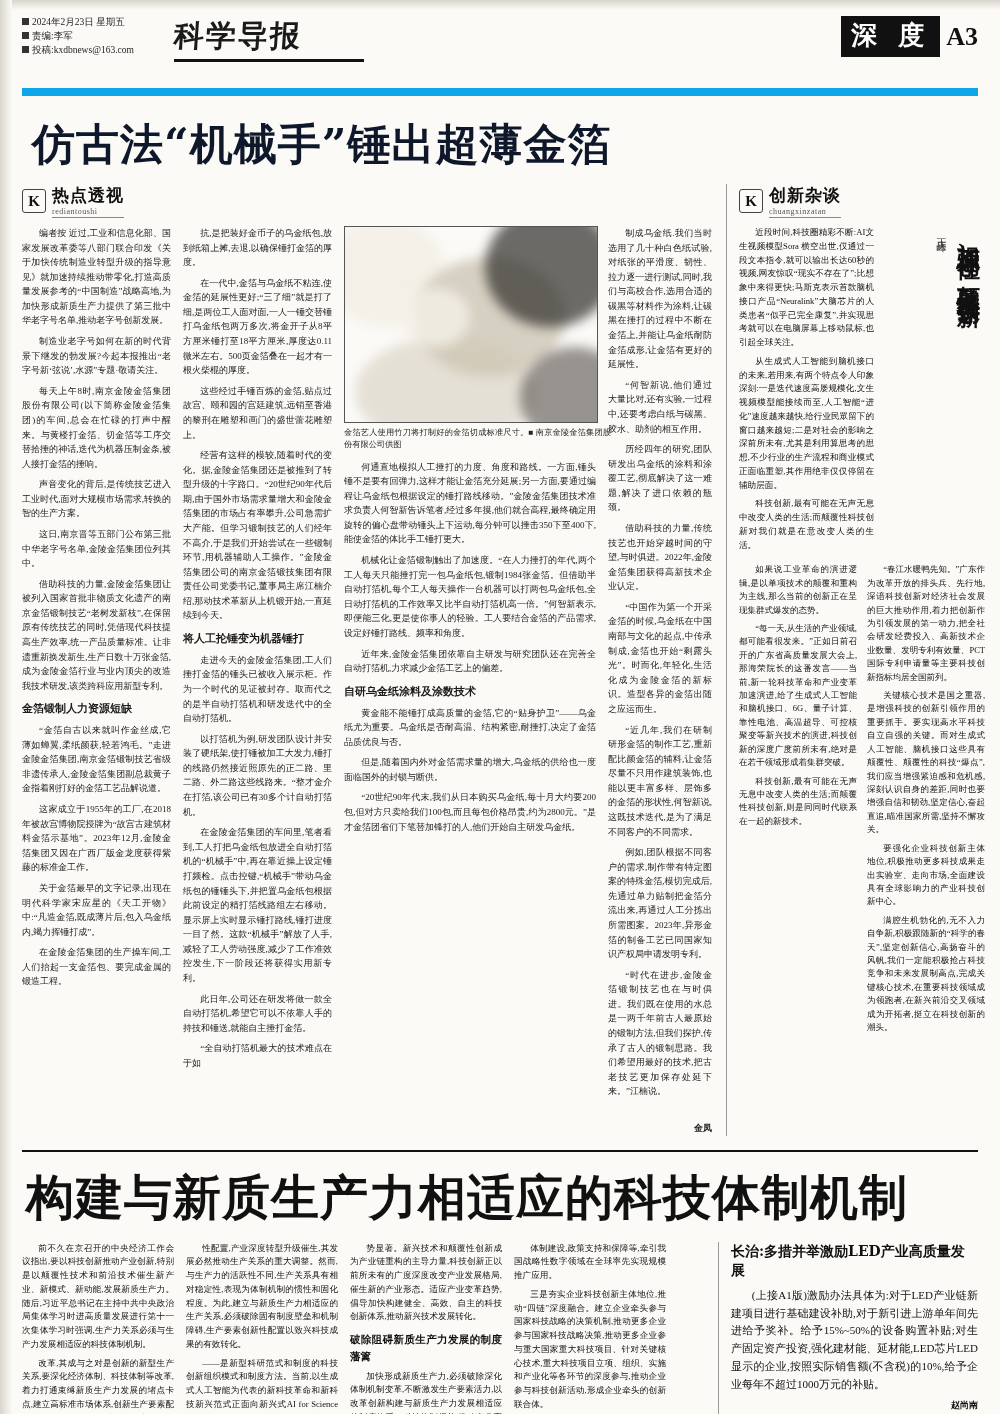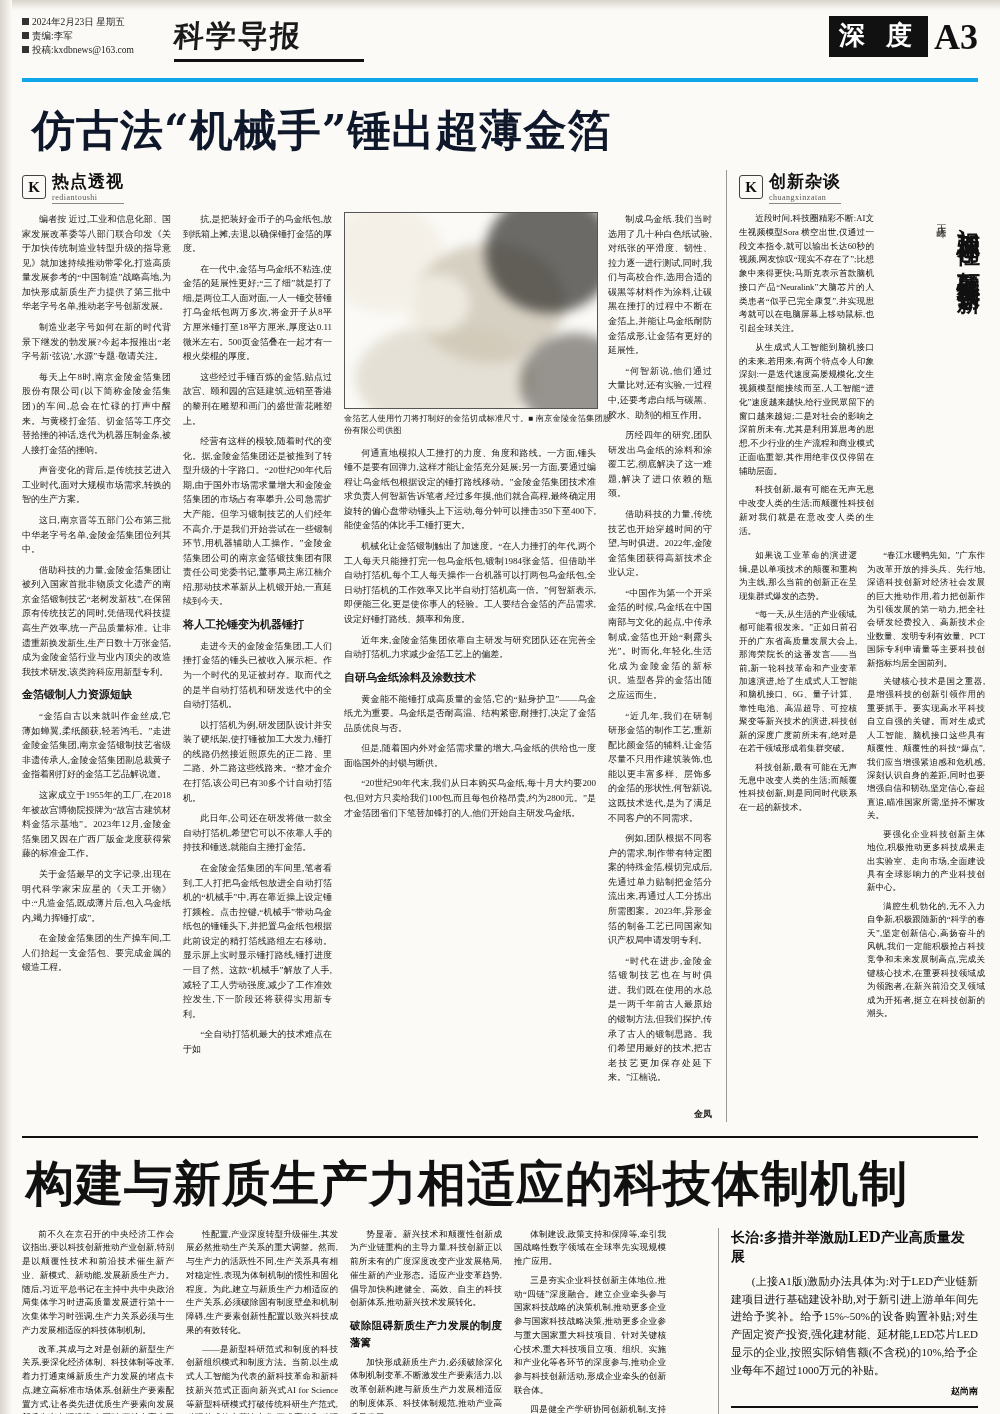--- a/index.html
+++ b/index.html
@@ -13,22 +13,22 @@
   }
   .page{
     width:1000px;height:1414px;
     box-sizing:border-box;
     padding:14px 22px 10px 22px;
     position:relative;
   }
   
   .masthead{
     display:flex;align-items:flex-start;justify-content:space-between;
-    border-bottom:4px solid #0ea5e9;
-    padding-bottom:2px;
+    border-bottom:8px solid #0ea5e9;
+    padding-bottom:12px;
     height:62px;
   }
   .mast-left{font-size:9.5px;line-height:1.45;color:#222;padding-top:2px;}
   .mast-left div{white-space:nowrap;}
   .mast-left .mk{display:inline-block;width:7px;height:7px;background:#333;margin-right:3px;}
   .mast-center{
     flex:1;text-align:left;padding-left:40px;padding-top:2px;
   }
   .mast-title{
     font-family:"DejaVu Serif", serif;
@@ -37,21 +37,21 @@
     display:inline-block;
     transform:skewX(-4deg);
   }
   .mast-underline{width:190px;height:3px;background:#111;margin-top:2px;}
   .mast-right{display:flex;align-items:center;gap:6px;padding-top:2px;}
   .shendu{
     background:#111;color:#fff;font-weight:bold;font-size:26px;
     padding:2px 10px 4px 10px;letter-spacing:6px;
     font-family:"DejaVu Serif",serif;
   }
-  .pageno{font-family:"Liberation Serif",serif;font-size:36px;font-weight:bold;line-height:1;}
+  .pageno{font-family:"Liberation Serif",serif;font-size:26px;font-weight:bold;line-height:1;}
   
   .headline{
     font-family:"DejaVu Serif", serif;
     font-weight:bold;
     font-size:43px;
     letter-spacing:1px;
     margin:20px 0 10px 10px;
     color:#0f172a;
   }
   
@@ -192,22 +192,22 @@
         </div>
 
         <div class="ccol w3">
           <p>抗,是把装好金币子的乌金纸包,放到纸箱上摊,去退,以确保锤打金箔的厚度。</p>
           <p>在一代中,金箔与乌金纸不粘连,使金箔的延展性更好;“三了细”就是打了细,是两位工人面对面,一人一锤交替锤打乌金纸包两万多次,将金开子从8平方厘米锤打至18平方厘米,厚度达0.11微米左右。500页金箔叠在一起才有一根火柴棍的厚度。</p>
           <p>这些经过手锤百炼的金箔,贴点过故宫、颐和园的宫廷建筑,远销至香港的黎刑在雕塑和画门的盛世蕾花雕塑上。</p>
           <p>经营有这样的模较,随着时代的变化。据,金陵金箔集团还是被推到了转型升级的十字路口。“20世纪90年代后期,由于国外市场需求量增大和金陵金箔集团的市场占有率攀升,公司急需扩大产能。但学习锻制技艺的人们经年不高介,于是我们开始尝试在一些锻制环节,用机器辅助人工操作。”金陵金箔集团公司的南京金箔锻技集团有限责任公司党委书记,董事局主席江楠介绍,那动技术革新从上机锻开始,一直延续到今天。</p>
           <div class="sub-h">将人工抡锤变为机器锤打</div>
           <p>走进今天的金陵金箔集团,工人们捶打金箔的锤头已被收入展示柜。作为一个时代的见证被封存。取而代之的是半自动打箔机和研发迭代中的全自动打箔机。</p>
           <p>以打箔机为例,研发团队设计并安装了硬纸架,使打锤被加工大发力,锤打的线路仍然接近照原先的正二路、里二路、外二路这些线路来。“整才金介在打箔,该公司已有30多个计自动打箔机。</p>
+          <p>在金陵金箔集团的车间里,笔者看到,工人打把乌金纸包放进全自动打箔机的“机械手”中,再在靠近操上设定锤打频检。点击控键,“机械手”带动乌金纸包的锤锤头下,并把置乌金纸包根据此前设定的精打箔线路组左右移动。显示屏上实时显示锤打路线,锤打进度一目了然。这款“机械手”解放了人手,减轻了工人劳动强度,减少了工作准效控发生,下一阶段还将获得实用新专利。</p>
           <p>此日年,公司还在研发将做一款全自动打箔机,希望它可以不依靠人手的持技和锤送,就能自主捶打金箔。</p>
-          <p>在金陵金箔集团的车间里,笔者看到,工人打把乌金纸包放进全自动打箔机的“机械手”中,再在靠近操上设定锤打频检。点击控键,“机械手”带动乌金纸包的锤锤头下,并把置乌金纸包根据此前设定的精打箔线路组左右移动。显示屏上实时显示锤打路线,锤打进度一目了然。这款“机械手”解放了人手,减轻了工人劳动强度,减少了工作准效控发生,下一阶段还将获得实用新专利。</p>
           <p>“全自动打箔机最大的技术难点在于如</p>
         </div>
 
         <div class="ccol w3" style="width:252px;">
           <div class="photo-wrap">
             <div class="photo">
               <div class="blob" style="left:-20px;top:-10px;width:120px;height:110px;background:#efe9dc;"></div>
               <div class="blob" style="left:70px;top:30px;width:150px;height:120px;background:#b9ae97;"></div>
               <div class="blob" style="left:140px;top:-20px;width:130px;height:120px;background:#2f2e2b;opacity:.7;"></div>
               <div class="blob" style="left:10px;top:110px;width:180px;height:110px;background:#cfc7b4;opacity:.5;"></div>

